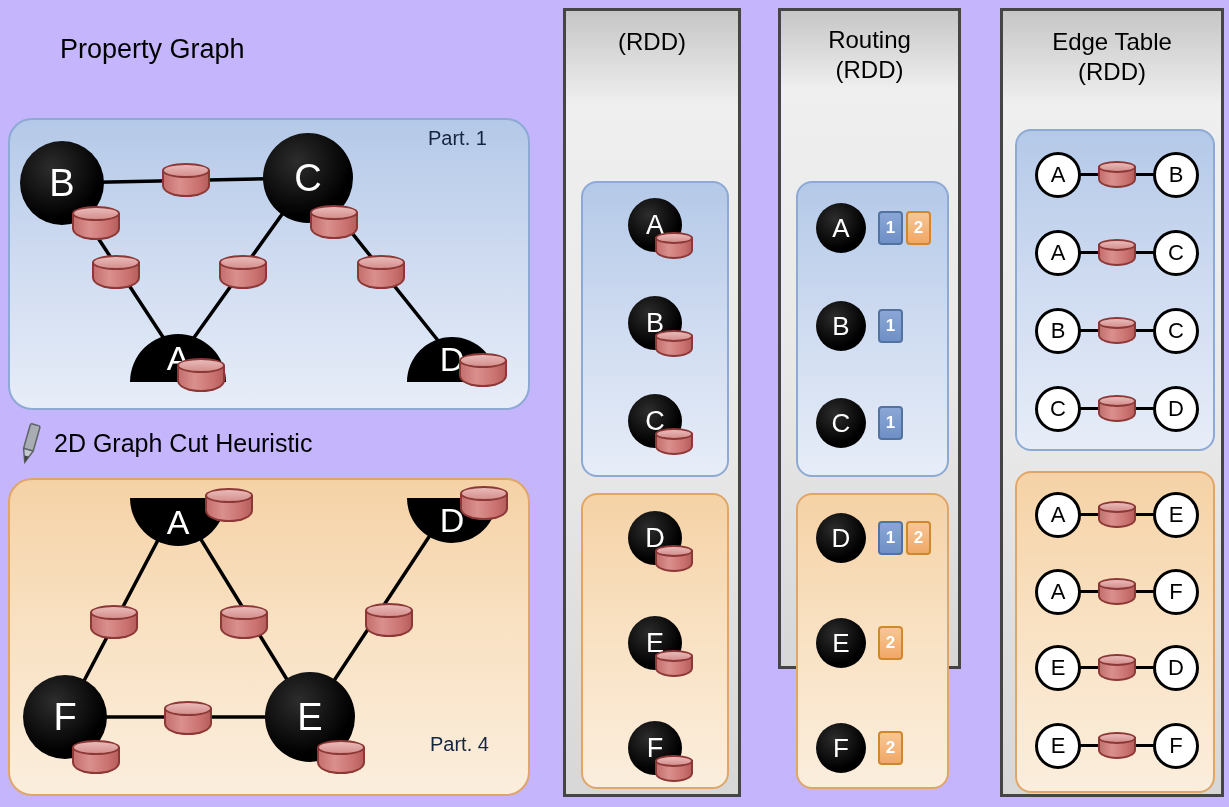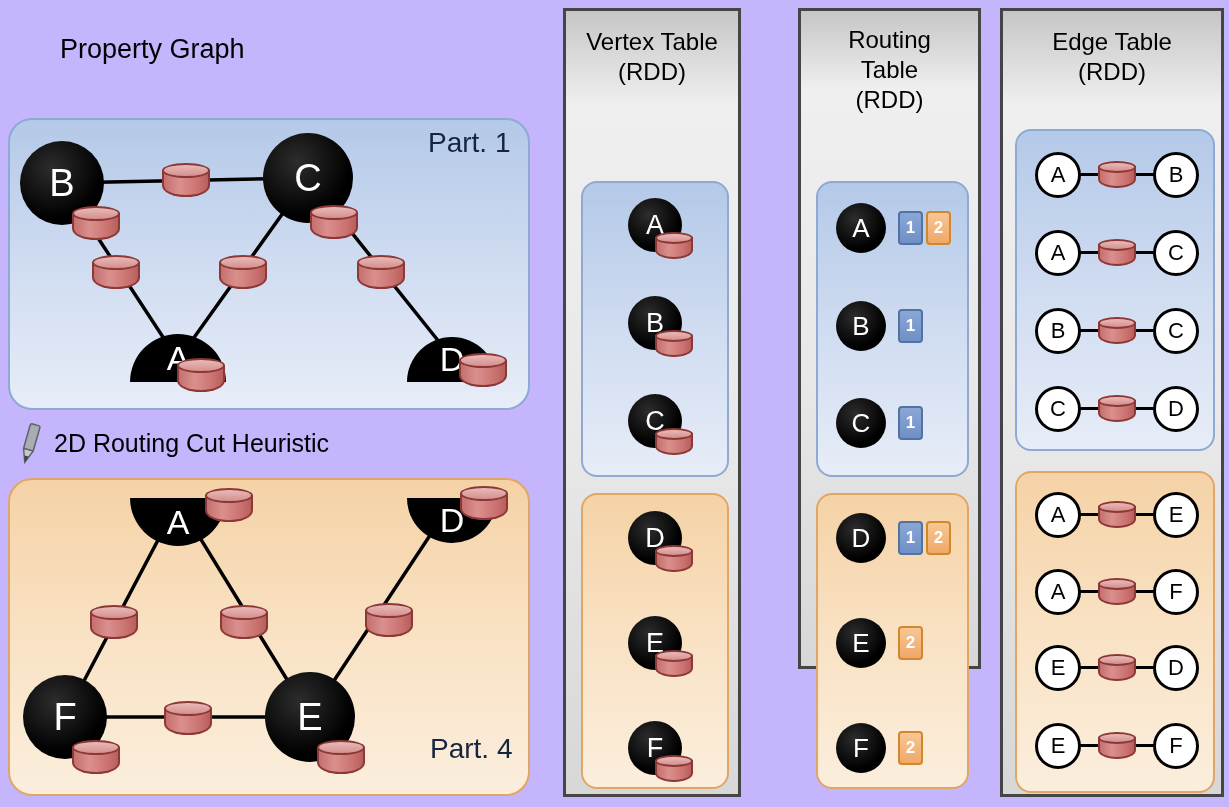--- a/index.html
+++ b/index.html
@@ -35,21 +35,21 @@
     background:linear-gradient(180deg,#e9bab8,#d4908e);border:2px solid #8c3836;border-radius:50%;
     box-sizing:border-box;z-index:1;}
   .cyl::after{content:"";position:absolute;left:0;right:0;top:20%;bottom:0;
     background:linear-gradient(90deg,#c4706e,#da908e 35%,#c9706e 80%,#b65f5d);
     border:2px solid #8c3836;border-top:none;border-radius:0 0 50% 50%/0 0 42% 42%;box-sizing:border-box;}
   .cyl.g{width:48px;height:34px;}
   .cyl.s{width:38px;height:27px;}
 
   
   .pg-title{position:absolute;font-size:27px;}
-  .part-label{position:absolute;font-size:28px;color:#15243f;}
+  .part-label{position:absolute;font-size:20px;color:#15243f;}
   .heur-label{position:absolute;font-size:25px;}
 
   
   .badge{position:absolute;width:25px;height:34px;border-radius:4px;box-sizing:border-box;
     display:flex;align-items:center;justify-content:center;color:#fff;font-size:17px;font-weight:bold;}
   .badge.b1{background:linear-gradient(180deg,#8aa6d6,#6f90c6);border:2px solid #52729f;}
   .badge.b2{background:linear-gradient(180deg,#f7c694,#f0a868);border:2px solid #d0882f;}
 
   
   .et-row{position:absolute;left:18px;width:164px;height:46px;}
@@ -129,25 +129,24 @@
   <div class="part-label" style="left:428px;top:127px;">Part. 1</div>
   <div class="part-label" style="left:430px;top:733px;">Part. 4</div>
 
   <svg class="abs" style="left:14px;top:422px;" width="32" height="44" viewBox="0 0 32 44">
     <g transform="rotate(16 16 22)">
       <rect x="11" y="2" width="10" height="26" rx="2" fill="#a8adb3" stroke="#5f6368" stroke-width="1.5"></rect>
       <polygon points="11,28 21,28 16,41" fill="#c4c9cf" stroke="#5f6368" stroke-width="1.5"></polygon>
       <polygon points="13.8,34.5 18.2,34.5 16,41" fill="#3f4246"></polygon>
     </g>
   </svg>
-  <div class="heur-label" style="left:54px;top:429px;">2D Routing Cut Heuristic</div>
+  <div class="heur-label" style="left:54px;top:429px;">2D Graph Cut Heuristic</div>
 
   <div class="gray-col" style="left:563px;top:8px;width:178px;height:789px;">
     <div class="col-title" style="top:16px;">
-      <div>Vertex Table</div>
       <div>(RDD)</div>
     </div>
     <div class="inner-box p1" style="left:15px;top:170px;width:148px;height:296px;"></div>
     <div class="inner-box p2" style="left:15px;top:482px;width:148px;height:296px;"></div>
 
     <div class="vnode sm" style="left:62px;top:187px;">
       <span>A</span>
       </div>
     <div class="cyl s" style="left:89px;top:221px;"></div>
 
@@ -170,24 +169,23 @@
       <span>E</span>
       </div>
     <div class="cyl s" style="left:89px;top:639px;"></div>
 
     <div class="vnode sm" style="left:62px;top:710px;">
       <span>F</span>
       </div>
     <div class="cyl s" style="left:89px;top:744px;"></div>
   </div>
 
-  <div class="gray-col" style="left:778px;top:8px;width:183px;height:661px;margin-left:20px;">
+  <div class="gray-col" style="left:778px;top:8px;width:183px;height:661px;">
     <div class="col-title" style="top:14px;">
       <div>Routing</div>
-      <div>Table</div>
       <div>(RDD)</div>
     </div>
     <div class="inner-box p1" style="left:15px;top:170px;width:153px;height:296px;"></div>
     <div class="inner-box p2" style="left:15px;top:482px;width:153px;height:296px;"></div>
 
     <div class="vnode rm" style="left:35px;top:192px;">
       <span>A</span>
       </div>
     <div class="badge b1" style="left:97px;top:200px;">1</div>
     <div class="badge b2" style="left:125px;top:200px;">2</div>

